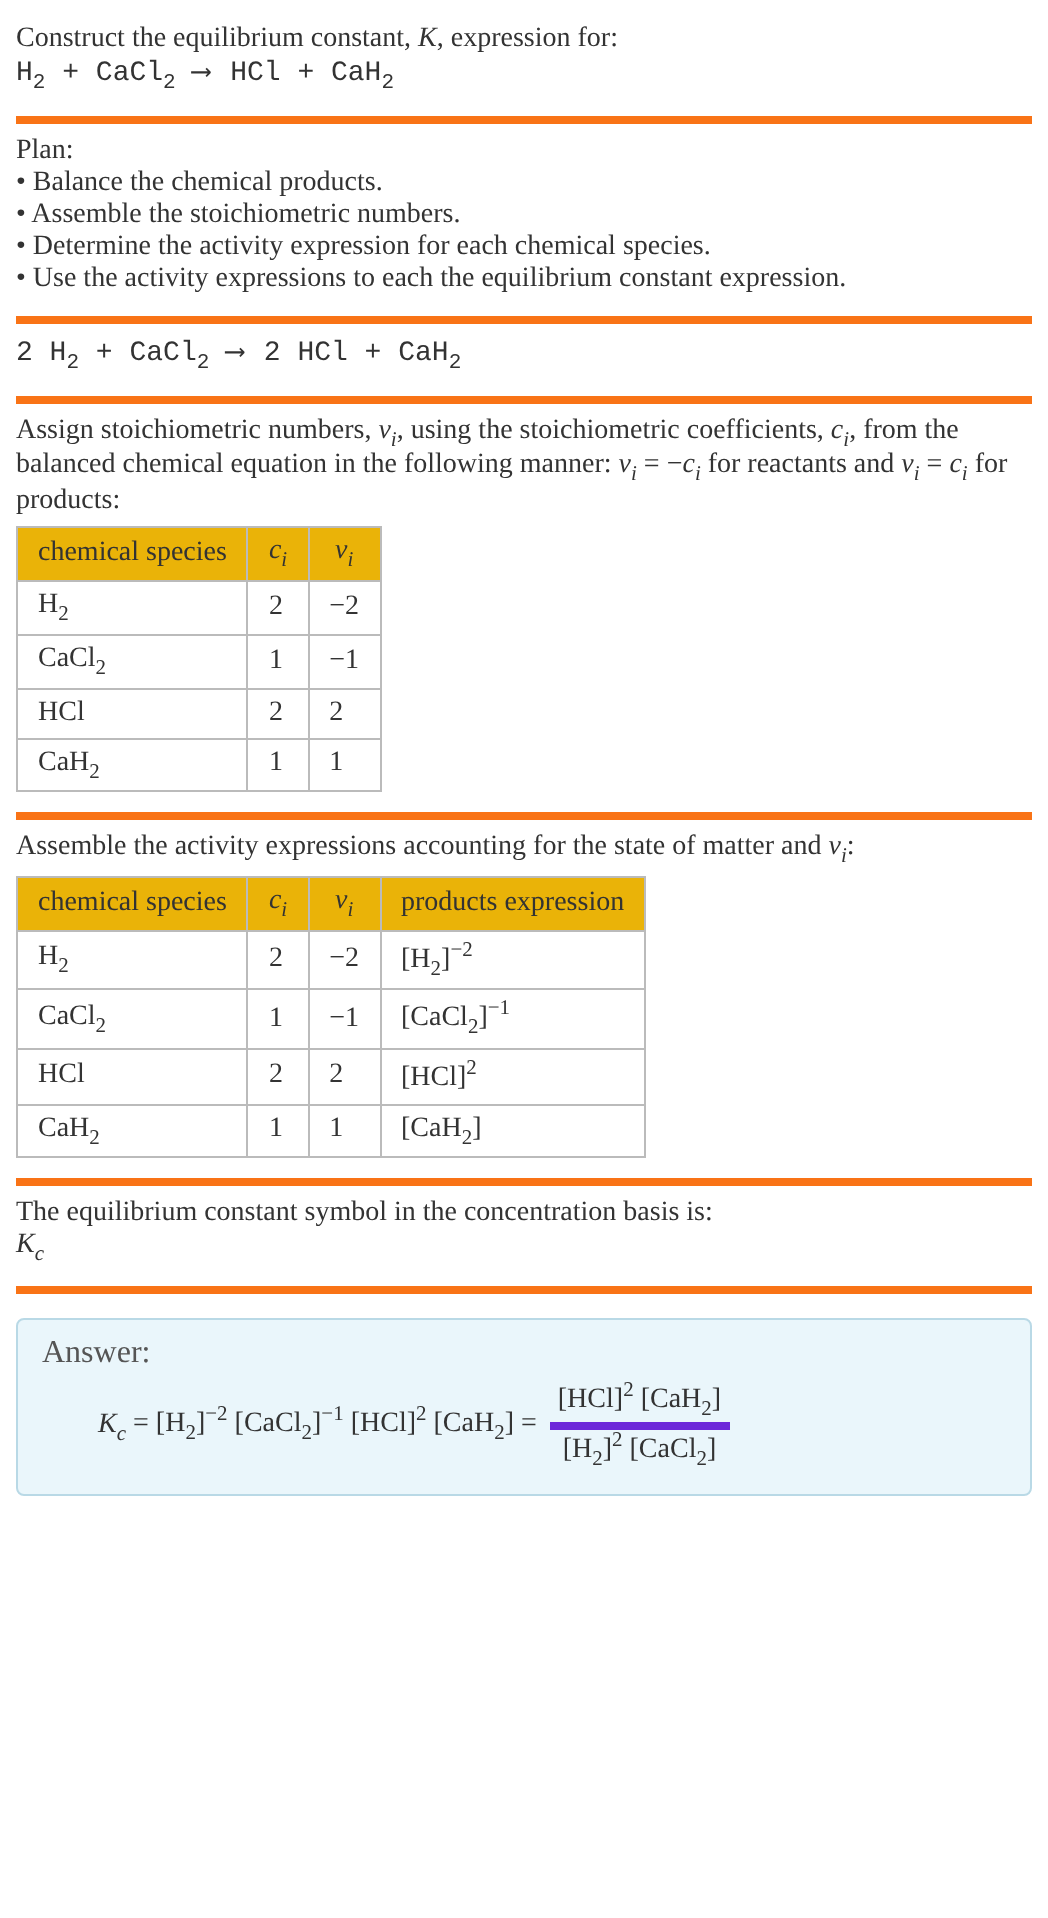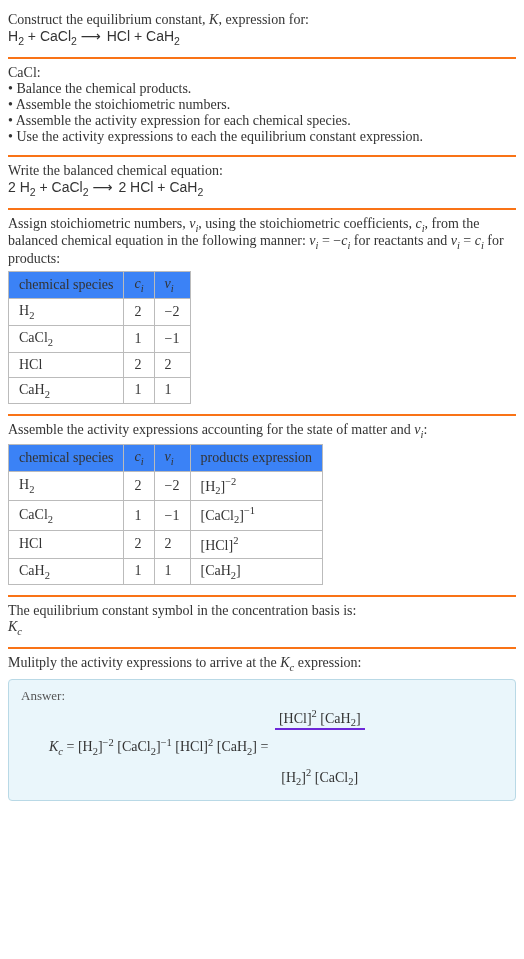--- a/index.html
+++ b/index.html
@@ -5,100 +5,99 @@
   body {
     margin: 0;
     padding: 6px 8px;
     font-family: Georgia, 'Times New Roman', serif;
     font-size: 14px;
     color: #333;
     width: 508px;
     background: #fff;
   }
   .section {
-    border-bottom: 2px solid #f97316;
+    border-bottom: 4px solid #f97316;
     padding: 6px 0 10px 0;
   }
   .section:last-child {
     border-bottom: none;
   }
   .eq {
-    font-family: Liberation Sans, sans-serif;
+    font-family: Liberation Mono, monospace;
   }
   sub { font-size: 0.75em; vertical-align: sub; }
   sup { font-size: 0.75em; vertical-align: super; }
   .arrow { letter-spacing: 2px; }
   table {
     border-collapse: collapse;
     margin-top: 4px;
   }
   td, th {
     border: 1px solid #bbb;
     padding: 4px 10px;
     text-align: left;
     font-weight: normal;
   }
   th {
-    background: #3b82f6;
+    background: #eab308;
+    text-align: center;
   }
   .ital { font-style: italic; }
   .answer-box {
     background: #eaf6fb;
     border: 1px solid #b9d9e6;
     border-radius: 4px;
     padding: 8px 12px 12px 12px;
     margin-top: 6px;
   }
   .answer-label {
     color: #555;
-    font-size: 13px;
+    font-size: 16px;
     margin-bottom: 4px;
   }
   .frac {
     display: inline-block;
     vertical-align: middle;
     text-align: center;
     margin: 0 3px;
   }
   .frac .num {
     display: block;
-    border-bottom: 2px solid #6d28d9;
+    border-bottom: 4px solid #6d28d9;
     padding: 0 4px;
   }
   .frac .den {
     display: block;
     padding: 0 4px;
-    margin-top: 37px;
   }
   .indent {
     margin-left: 28px;
   }
 </style>
 </head>
 <body>
 
 <div class="section">
   <div>
     Construct the equilibrium constant, <span class="ital">K</span>, expression for:
   </div>
   <div class="eq">
     H<sub>2</sub> + CaCl<sub>2</sub> <span class="arrow">⟶</span> HCl + CaH<sub>2</sub>
   </div>
 </div>
 
 <div class="section">
-  <div>CaCl:</div>
+  <div>Plan:</div>
   <div>• Balance the chemical products.</div>
   <div>• Assemble the stoichiometric numbers.</div>
-  <div>• Assemble the activity expression for each chemical species.</div>
+  <div>• Determine the activity expression for each chemical species.</div>
   <div>• Use the activity expressions to each the equilibrium constant expression.</div>
 </div>
 
 <div class="section">
-  <div>Write the balanced chemical equation:</div>
   <div class="eq">
     2 H<sub>2</sub> + CaCl<sub>2</sub> <span class="arrow">⟶</span> 2 HCl + CaH<sub>2</sub>
   </div>
 </div>
 
 <div class="section">
   <div>
     Assign stoichiometric numbers, <span class="ital">ν<sub>i</sub></span>, using the stoichiometric coefficients, <span class="ital">c<sub>i</sub></span>, from the balanced chemical equation in the following manner: <span class="ital">ν<sub>i</sub></span> = −<span class="ital">c<sub>i</sub></span> for reactants and <span class="ital">ν<sub>i</sub></span> = <span class="ital">c<sub>i</sub></span> for products:
   </div>
   <table>
@@ -171,23 +170,20 @@
   </tbody>
     </table>
 </div>
 
 <div class="section">
   <div>The equilibrium constant symbol in the concentration basis is:</div>
   <div class="ital">K<sub>c</sub></div>
 </div>
 
 <div class="section" style="border-bottom:none;">
-  <div>
-    Mulitply the activity expressions to arrive at the <span class="ital">K<sub>c</sub></span> expression:
-  </div>
 
   <div class="answer-box">
     <div class="answer-label">Answer:</div>
     <div class="indent">
       <span class="ital">K<sub>c</sub></span> = [H<sub>2</sub>]<sup>−2</sup> [CaCl<sub>2</sub>]<sup>−1</sup> [HCl]<sup>2</sup> [CaH<sub>2</sub>] =
       <span class="frac">
         <span class="num">[HCl]<sup>2</sup> [CaH<sub>2</sub>]</span>
         <span class="den">[H<sub>2</sub>]<sup>2</sup> [CaCl<sub>2</sub>]</span>
       </span>
     </div>

